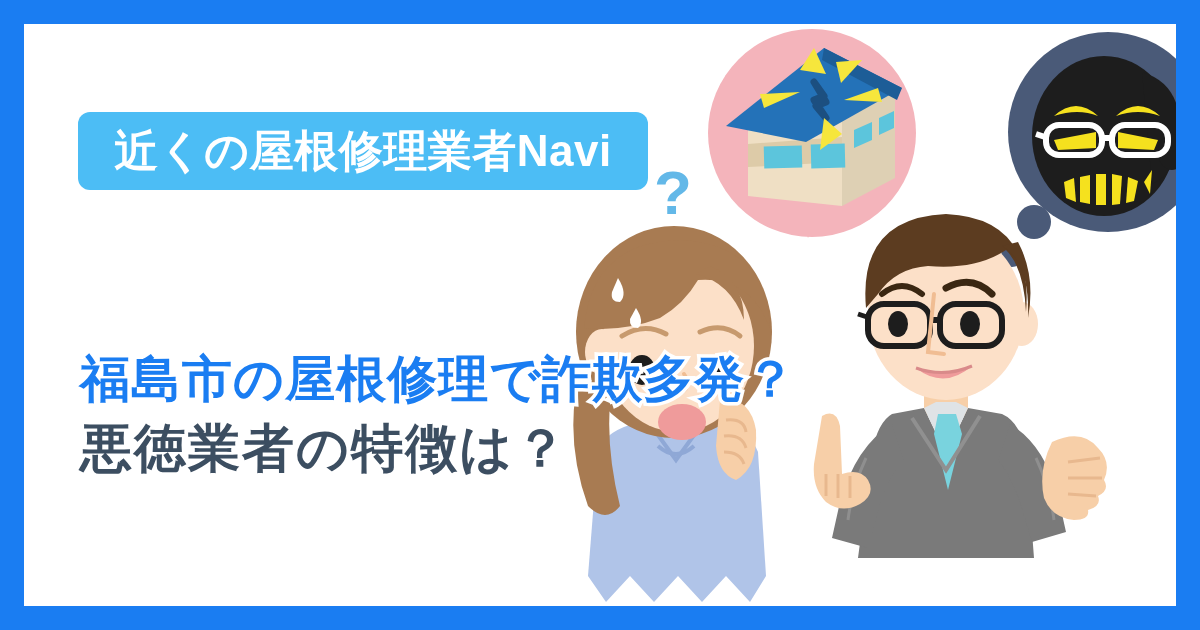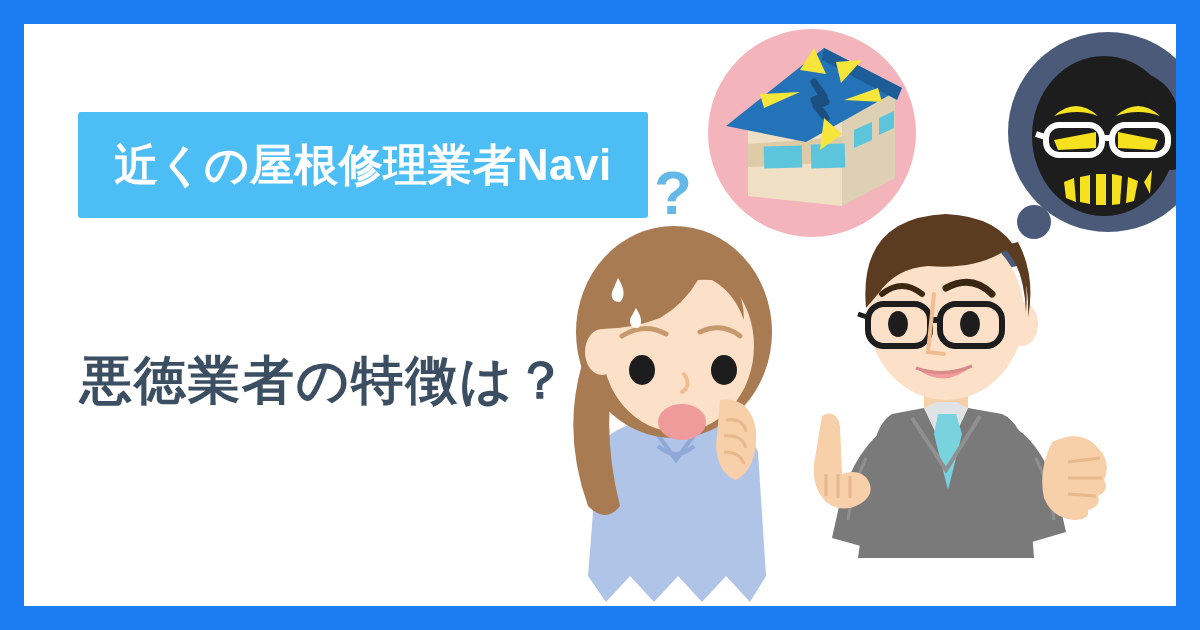--- a/index.html
+++ b/index.html
@@ -20,23 +20,23 @@
     left:24px; top:24px;
     width:1152px; height:582px;
     background:#ffffff;
     overflow:hidden;
   }
 
   
   #badge {
     position:absolute;
     left:54px; top:88px;
-    width:570px; height:106px;
+    width:570px; height:78px;
     background:#4cbdf5;
-    border-radius:3px;
+    border-radius:12px;
     display:flex; align-items:center; justify-content:center;
     z-index:30;
   }
   #badge-label {
     color:#ffffff;
     font-size:44px;
     font-weight:bold;
     letter-spacing:0.5px;
     line-height:1;
     white-space:nowrap;
@@ -257,17 +257,18 @@
       </svg>
     </div>
 
     <div id="badge">
       <span id="badge-label">近くの屋根修理業者Navi</span>
     </div>
 
     <div id="qmark">?</div>
 
     <div id="headline">
+      <div class="hl-line" id="hl1">福島市の屋根修理で詐欺多発？</div>
       <div class="hl-line" id="hl2">悪徳業者の特徴は？</div>
     </div>
 
   </div>
 </div>
 
 </body></html>

